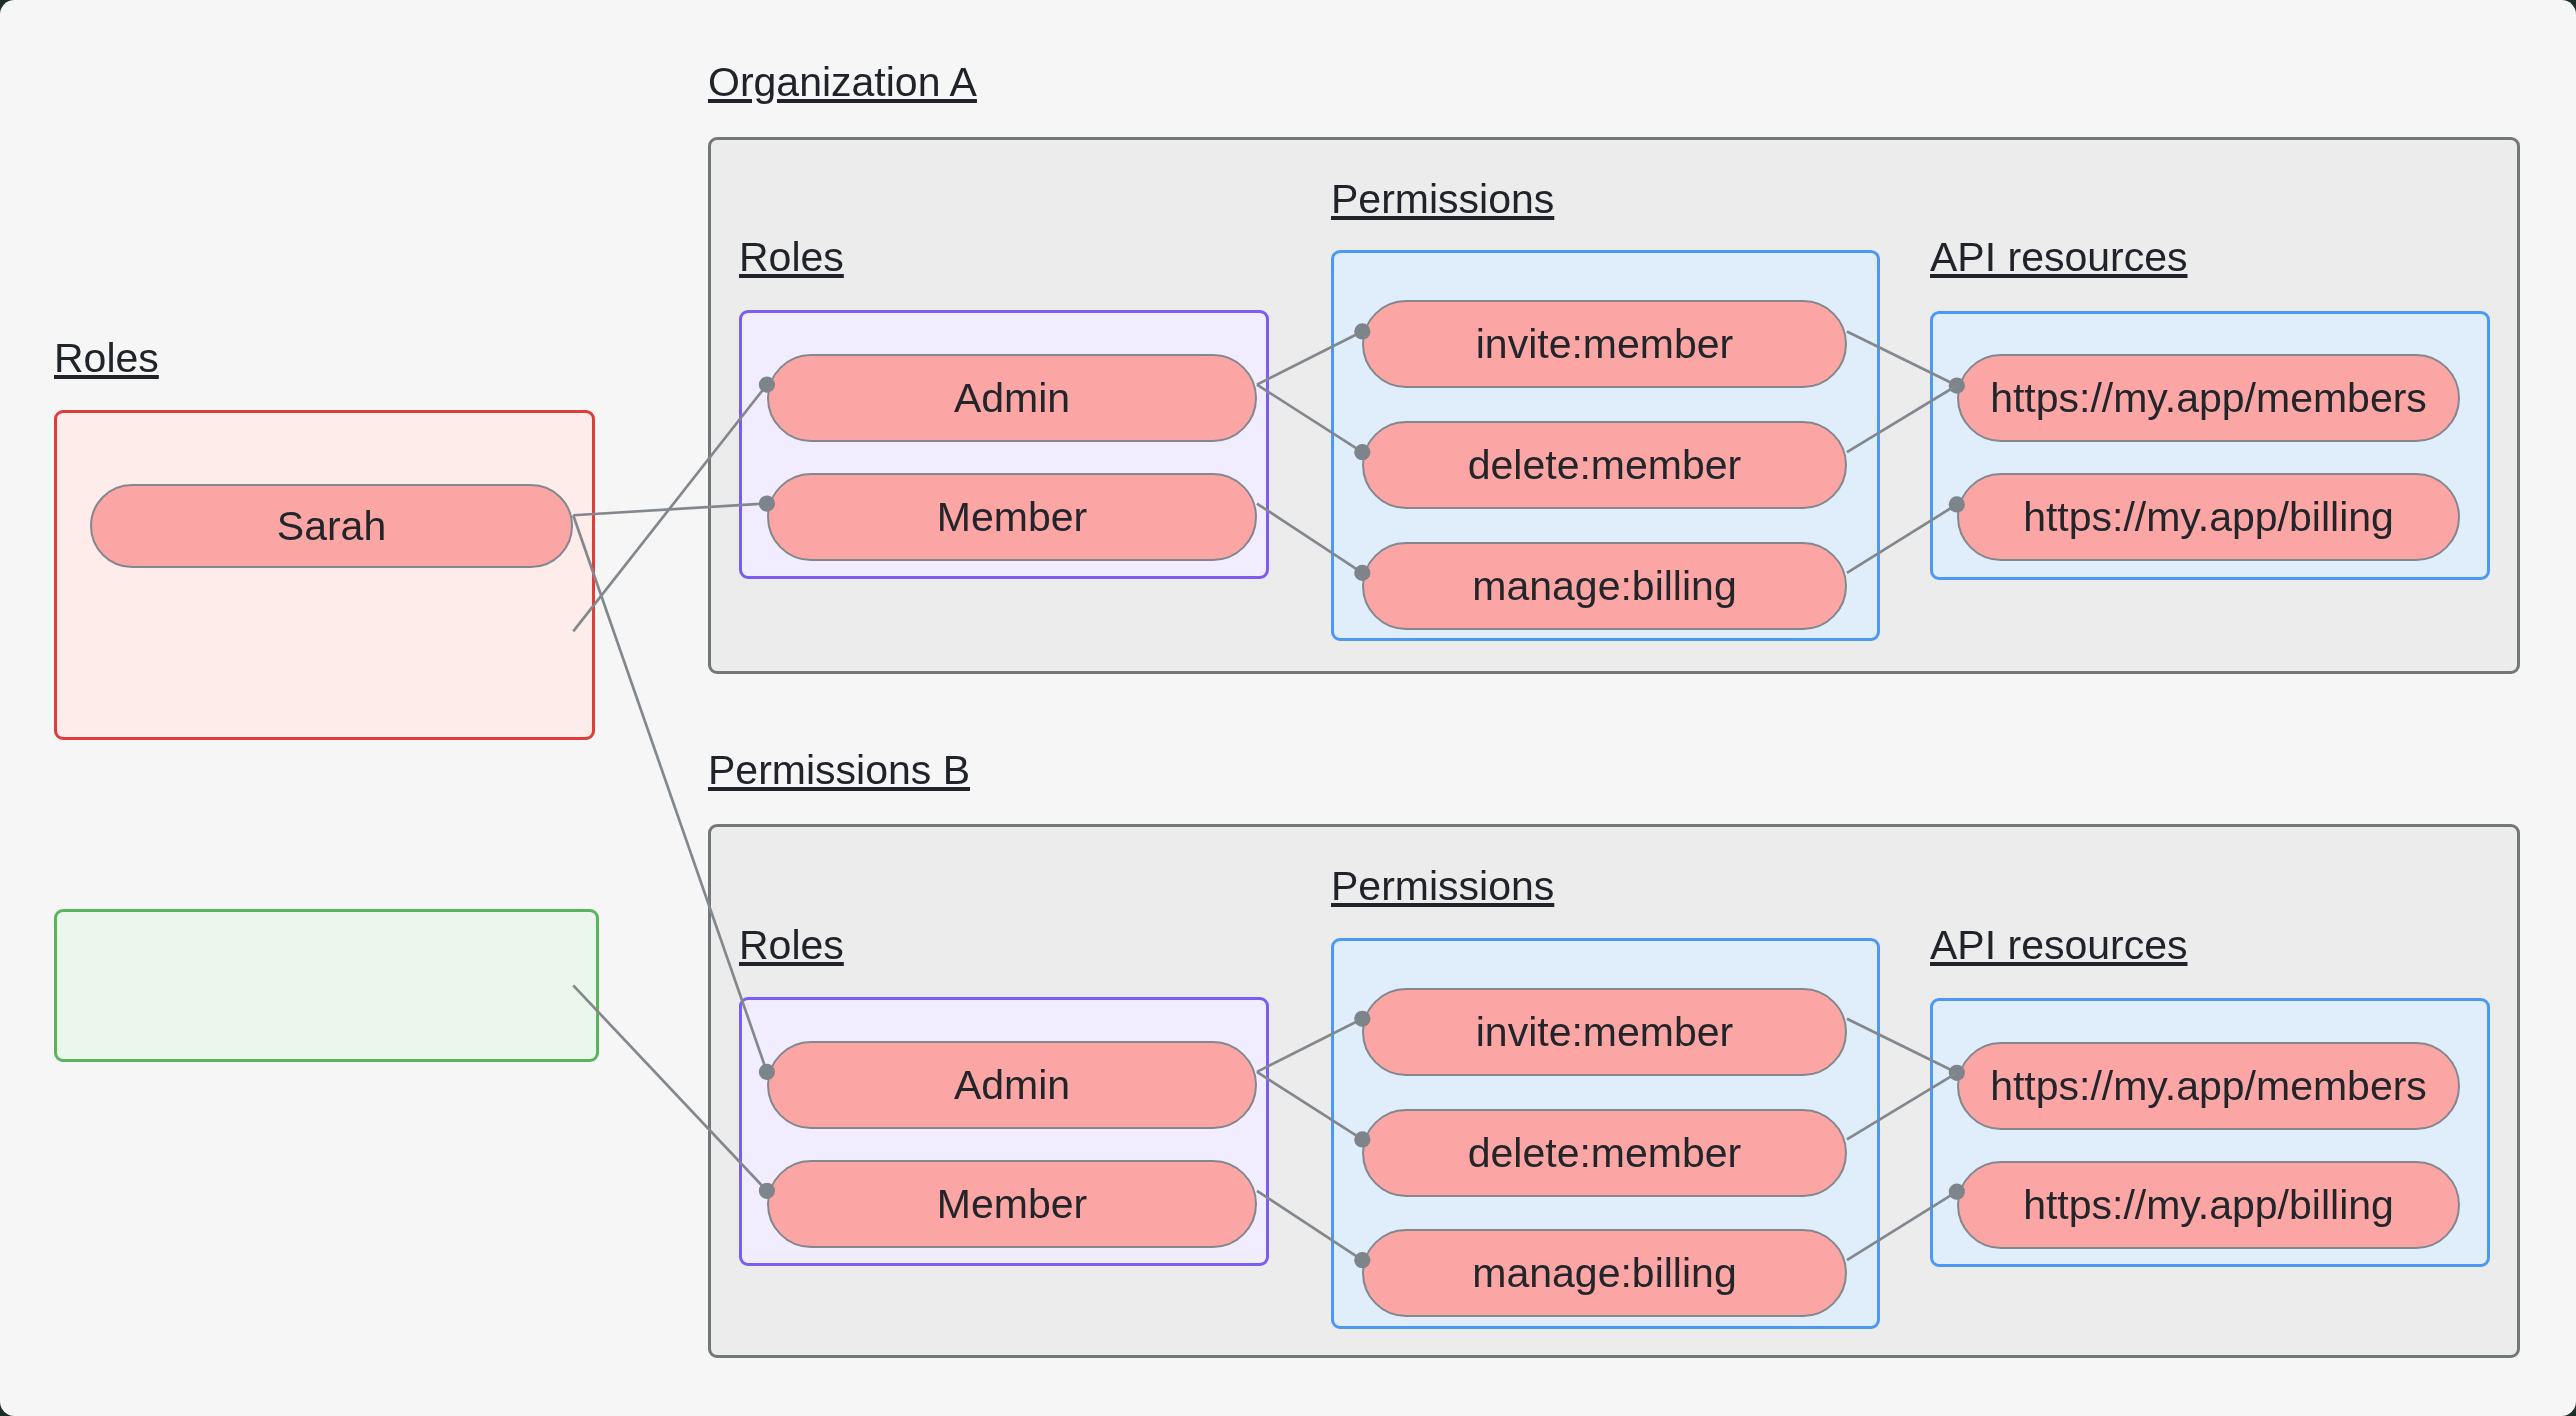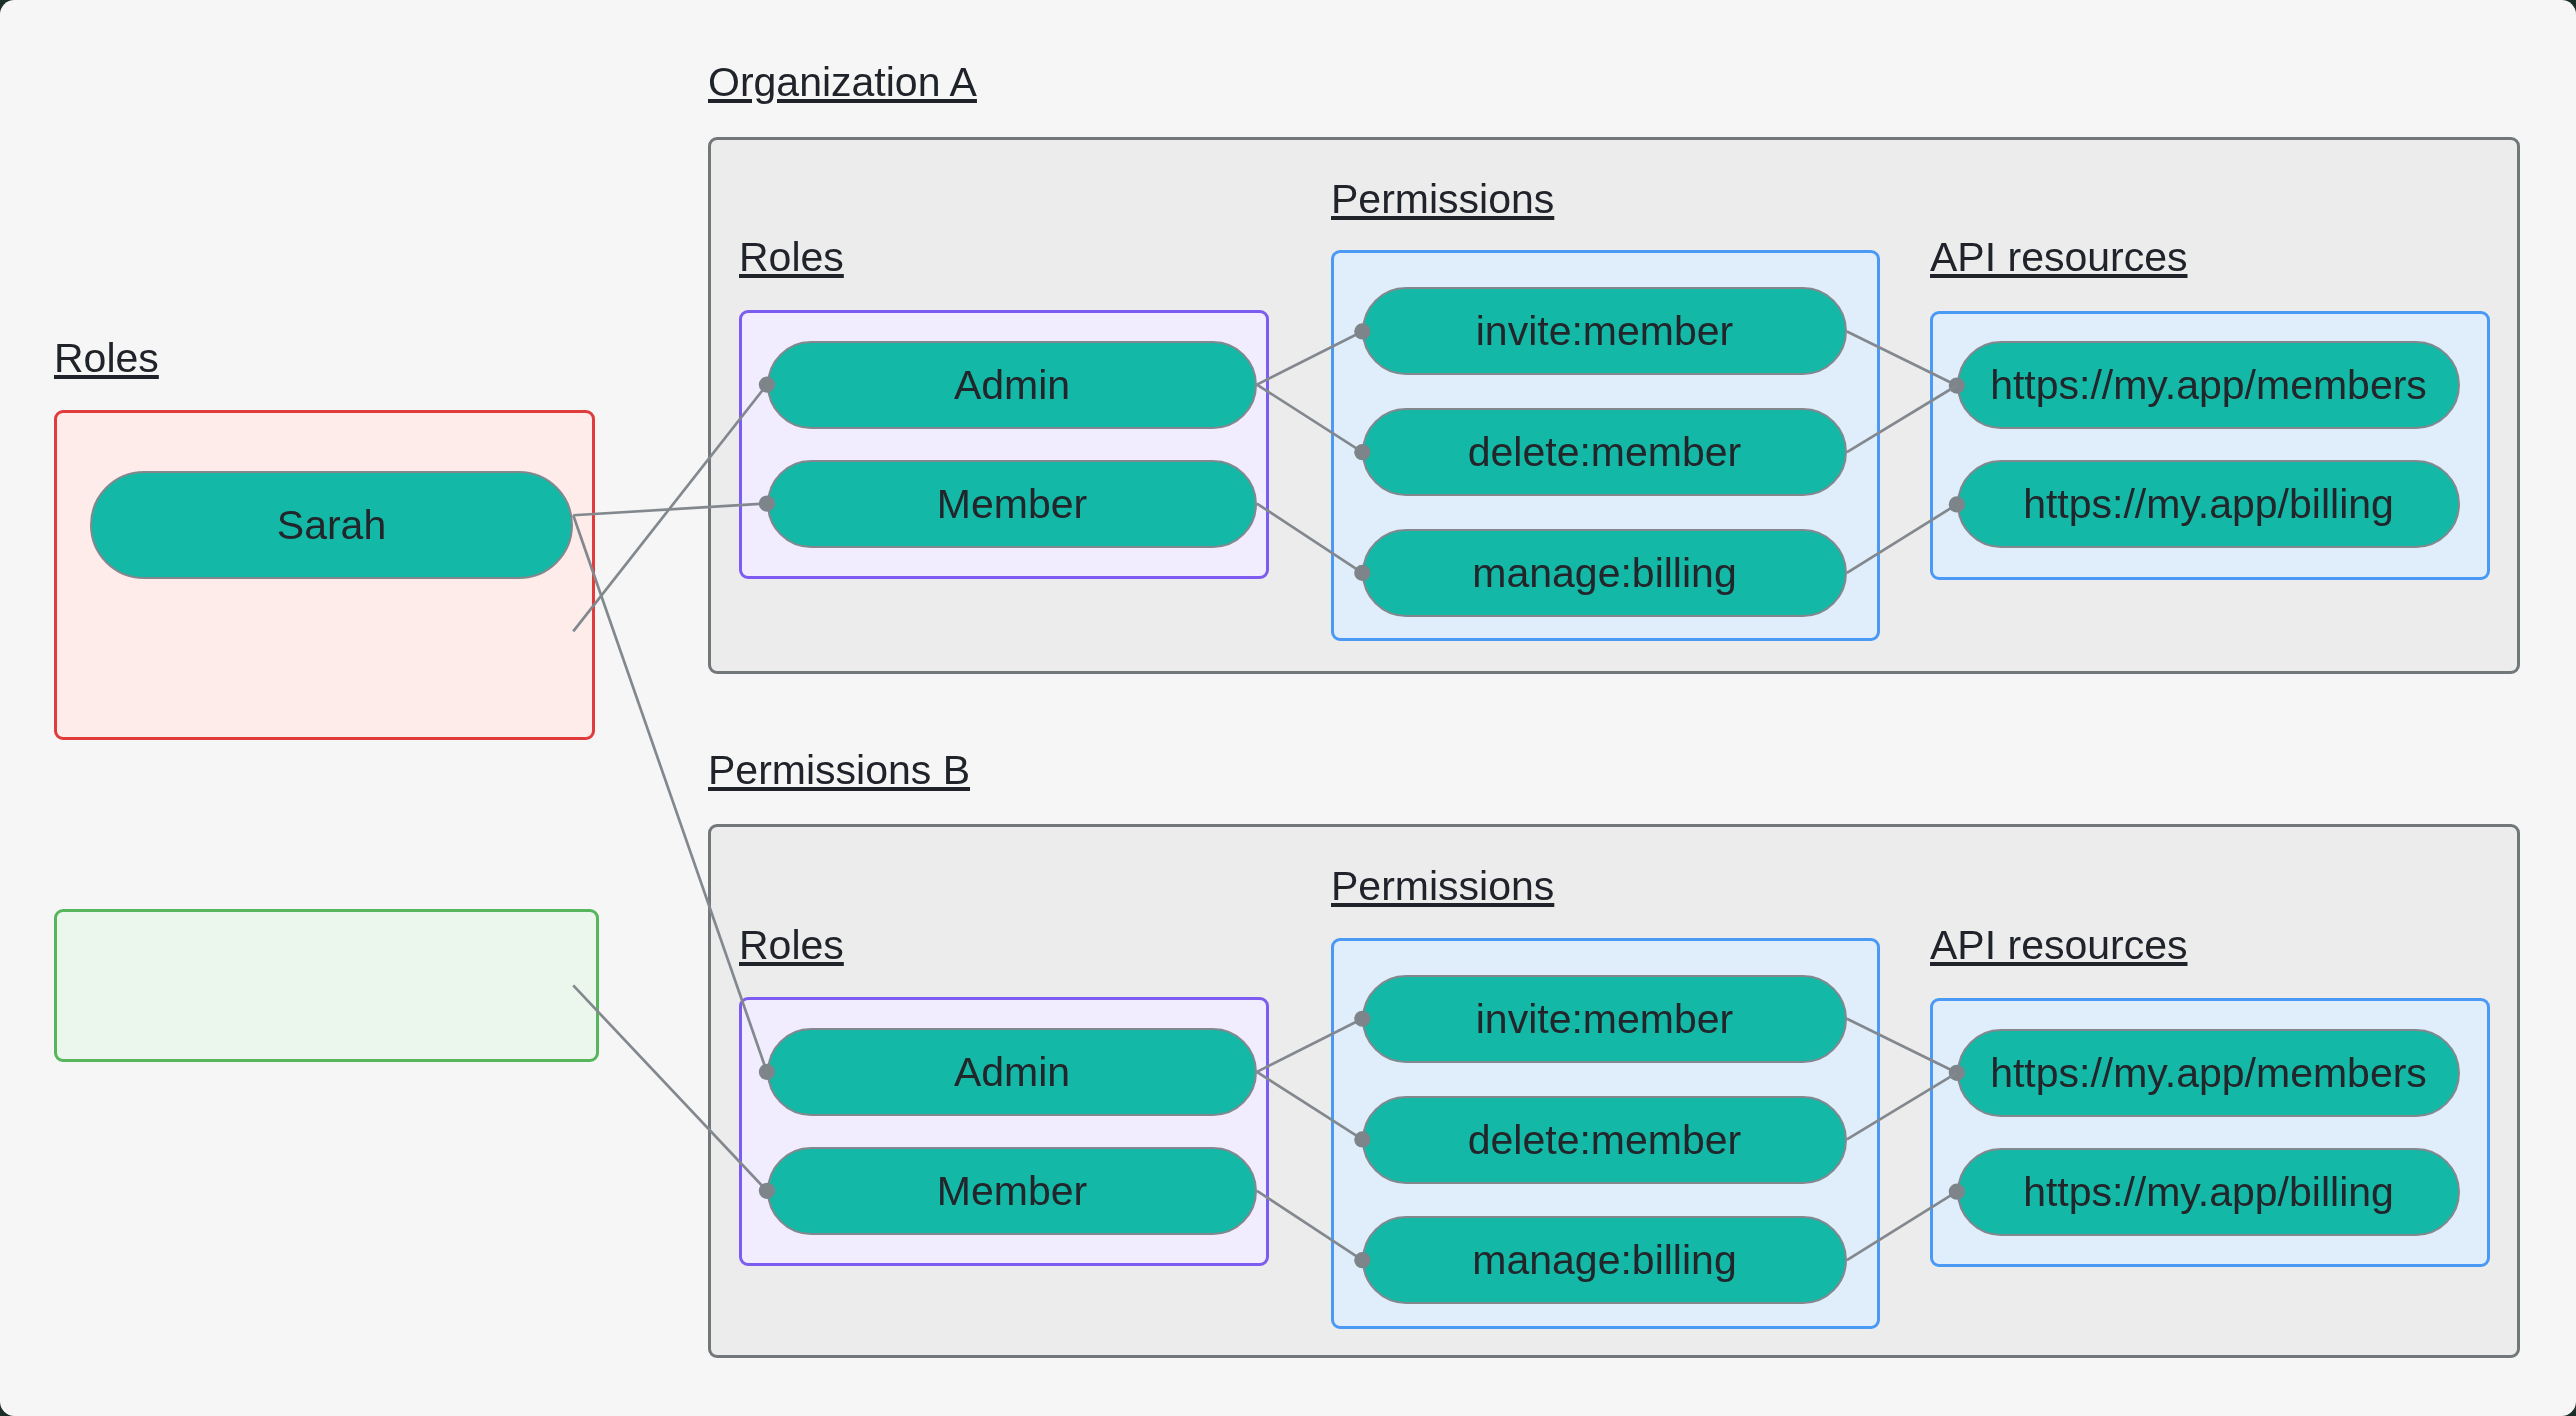--- a/index.html
+++ b/index.html
@@ -12,34 +12,34 @@
     position:absolute;font-size:41px;font-weight:500;color:#20242a;
     line-height:1.15;white-space:nowrap;letter-spacing:0;text-decoration:underline;
   }
   .groupbox{position:absolute;border-radius:9px;box-sizing:border-box;}
   .orgbox{background:#ececed;border:3.6px solid #72777a;}
   .usersbox{background:#fdecea;border:3.6px solid #e03c3c;}
   .m2mbox{background:#ebf7ec;border:3.6px solid #57b65c;}
   .rolesbox{background:#f2edfe;border:3.6px solid #7d5df1;}
   .bluebox{background:#e0eefc;border:3.6px solid #4a9af5;}
   .pill{
-    position:absolute;background:#14b8a6;border:2.7px solid #83888e;border-radius:54px;
+    position:absolute;background:#fca5a5;border:2.7px solid #83888e;border-radius:54px;
     box-sizing:border-box;display:flex;align-items:center;justify-content:center;
-    font-size:41px;font-weight:400;color:#22262b;white-space:nowrap;z-index:3;
+    font-size:41px;font-weight:400;color:#22262b;white-space:nowrap;z-index:3;margin-top:13px;
   }
   svg.wires{position:absolute;left:0;top:0;z-index:6;pointer-events:none;}
 </style>
 </head>
 <body>
 
 <div class="canvas">
 
   <div class="glabel" style="left:54px;top:335px;">Roles</div>
   <div class="groupbox usersbox" style="left:54px;top:410px;width:541px;height:330px;"></div>
-  <div class="pill" style="left:90px;top:471px;width:483px;height:108px;">Sarah</div>
+  <div class="pill" style="left:90px;top:471px;width:483px;height:84px;">Sarah</div>
 
   <div class="groupbox m2mbox" style="left:54px;top:909px;width:545px;height:153px;"></div>
 
   <div class="glabel" style="left:708px;top:59px;">Organization A</div>
   <div class="groupbox orgbox" style="left:708px;top:137px;width:1812px;height:537px;"></div>
 
   <div class="glabel" style="left:739px;top:234px;">Roles</div>
   <div class="groupbox rolesbox" style="left:739px;top:310px;width:530px;height:269px;"></div>
   <div class="pill" style="left:767px;top:341px;width:490px;height:88px;">Admin</div>
   <div class="pill" style="left:767px;top:460px;width:490px;height:88px;">Member</div>

